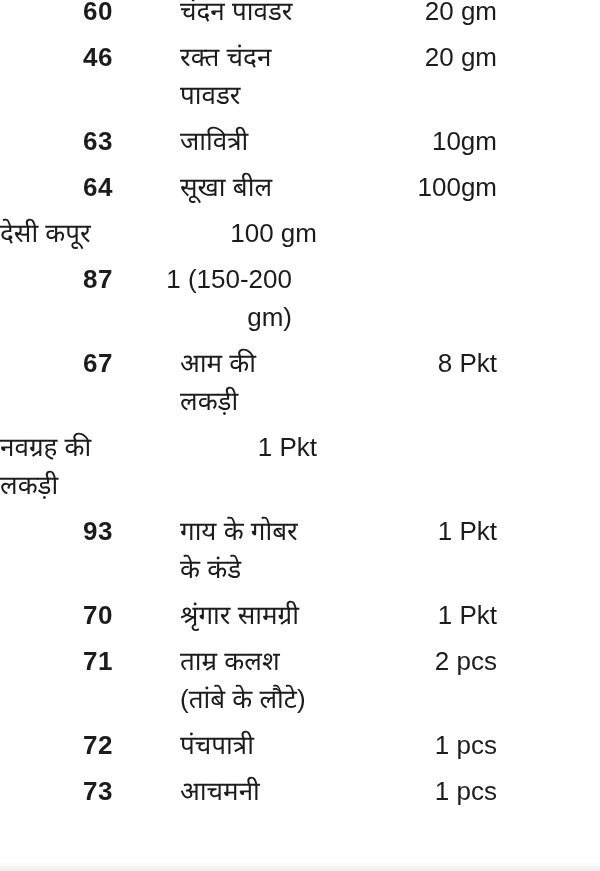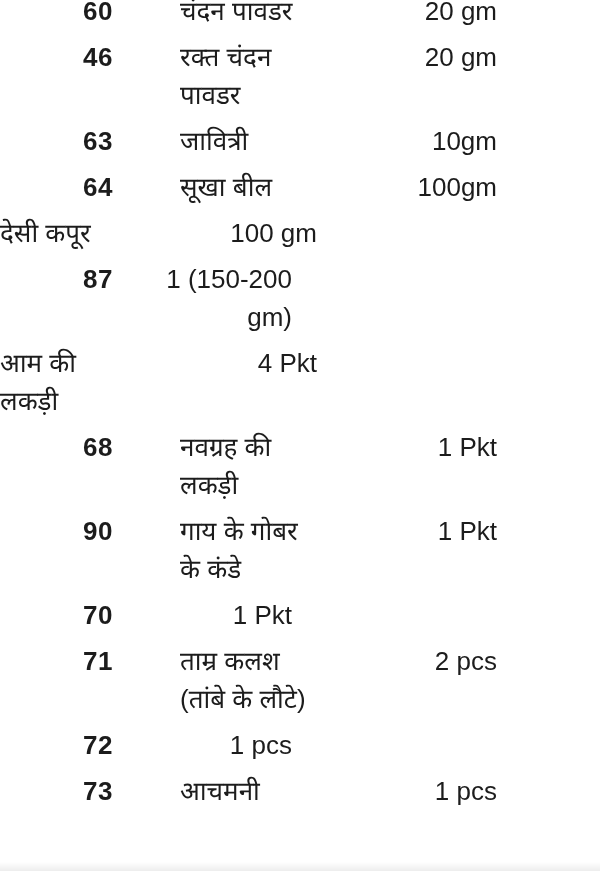--- a/index.html
+++ b/index.html
@@ -92,53 +92,55 @@
     <div class="cell cell-qty">100 gm</div>
   </div>
 
   <div class="row">
     <div class="cell cell-num">87</div>
     <div class="cell cell-qty">1 (150-200
 gm)</div>
   </div>
 
   <div class="row">
+    <div class="cell cell-num">67</div>
     <div class="cell cell-item">आम की
 लकड़ी</div>
-    <div class="cell cell-qty">4 Pkt</div>
+    <div class="cell cell-qty">8 Pkt</div>
   </div>
 
   <div class="row">
-    <div class="cell cell-num">68</div>
     <div class="cell cell-item">नवग्रह की
 लकड़ी</div>
     <div class="cell cell-qty">1 Pkt</div>
   </div>
 
   <div class="row">
-    <div class="cell cell-num">90</div>
+    <div class="cell cell-num">93</div>
     <div class="cell cell-item">गाय के गोबर
 के कंडे</div>
     <div class="cell cell-qty">1 Pkt</div>
   </div>
 
   <div class="row">
     <div class="cell cell-num">70</div>
+    <div class="cell cell-item">श्रृंगार सामग्री</div>
     <div class="cell cell-qty">1 Pkt</div>
   </div>
 
   <div class="row">
     <div class="cell cell-num">71</div>
     <div class="cell cell-item">ताम्र कलश
 (तांबे के लौटे)</div>
     <div class="cell cell-qty">2 pcs</div>
   </div>
 
   <div class="row">
     <div class="cell cell-num">72</div>
+    <div class="cell cell-item">पंचपात्री</div>
     <div class="cell cell-qty">1 pcs</div>
   </div>
 
   <div class="row">
     <div class="cell cell-num">73</div>
     <div class="cell cell-item">आचमनी</div>
     <div class="cell cell-qty">1 pcs</div>
   </div>
 
 </div>

